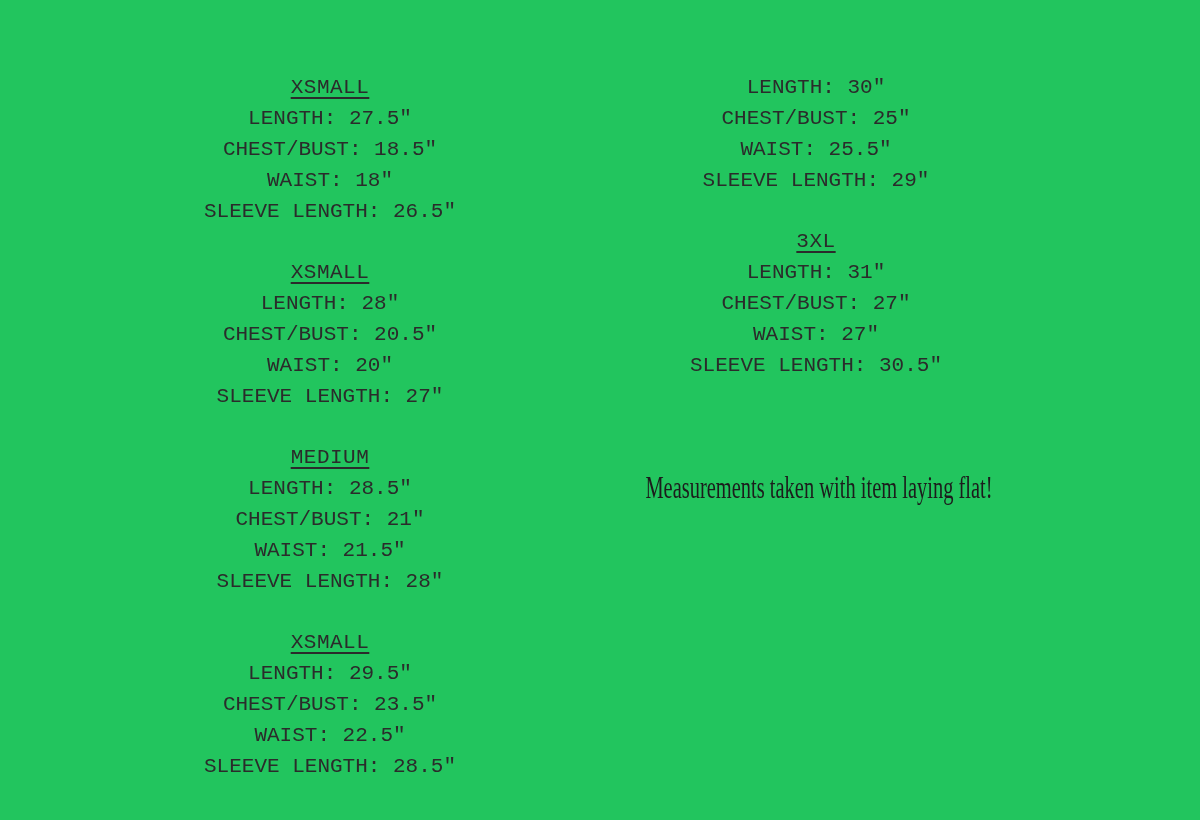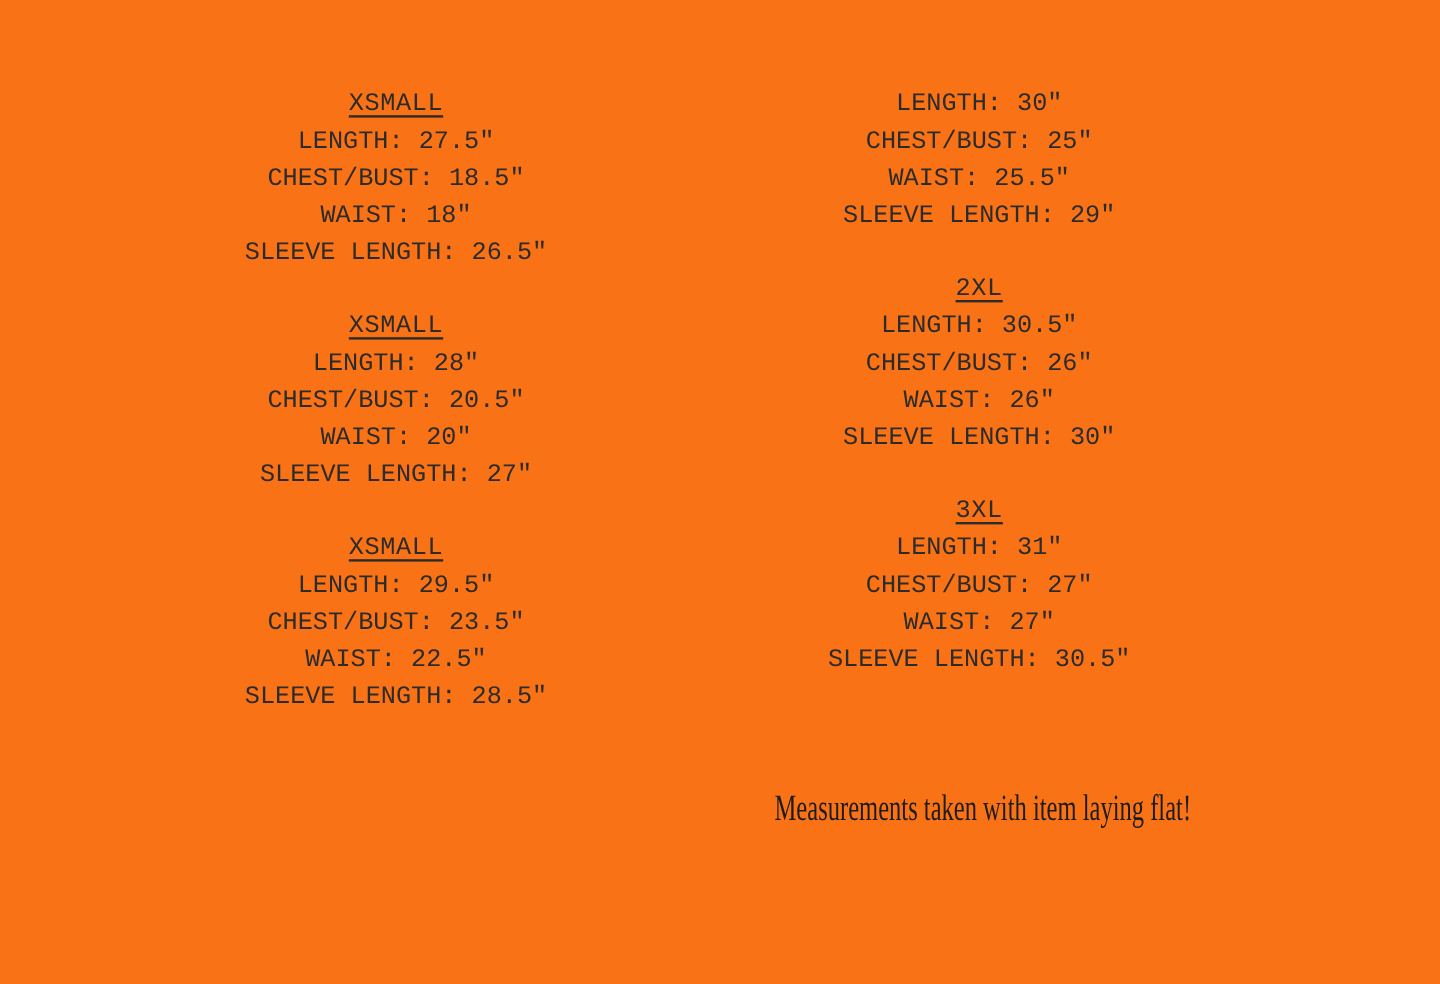--- a/index.html
+++ b/index.html
@@ -8,21 +8,21 @@
     height: 820px;
     background: #ffffff;
     font-family: "Liberation Mono", "DejaVu Sans Mono", monospace;
     color: #2b2b2b;
     overflow: hidden;
   }
   .page {
     position: relative;
     width: 1200px;
     height: 820px;
-    background: #f97316;
+    background: #22c55e;
   }
   .col {
     position: absolute;
     top: 72px;
     width: 520px;
     text-align: center;
   }
   .col-left  { left: 70px; }
   .col-right { left: 556px; }
   .size-block { margin-bottom: 30px; }
@@ -72,47 +72,47 @@
     </div>
 
     <div class="size-block">
       <div class="size-title">XSMALL</div>
       <div class="size-line">LENGTH: 28"</div>
       <div class="size-line">CHEST/BUST: 20.5"</div>
       <div class="size-line">WAIST: 20"</div>
       <div class="size-line">SLEEVE LENGTH: 27"</div>
     </div>
 
+    <div class="size-block">
+      <div class="size-title">MEDIUM</div>
+      <div class="size-line">LENGTH: 28.5"</div>
+      <div class="size-line">CHEST/BUST: 21"</div>
+      <div class="size-line">WAIST: 21.5"</div>
+      <div class="size-line">SLEEVE LENGTH: 28"</div>
+    </div>
 
     <div class="size-block">
       <div class="size-title">XSMALL</div>
       <div class="size-line">LENGTH: 29.5"</div>
       <div class="size-line">CHEST/BUST: 23.5"</div>
       <div class="size-line">WAIST: 22.5"</div>
       <div class="size-line">SLEEVE LENGTH: 28.5"</div>
     </div>
 
   </div>
 
   <div class="col col-right">
 
     <div class="size-block">
       <div class="size-line">LENGTH: 30"</div>
       <div class="size-line">CHEST/BUST: 25"</div>
       <div class="size-line">WAIST: 25.5"</div>
       <div class="size-line">SLEEVE LENGTH: 29"</div>
     </div>
 
-    <div class="size-block">
-      <div class="size-title">2XL</div>
-      <div class="size-line">LENGTH: 30.5"</div>
-      <div class="size-line">CHEST/BUST: 26"</div>
-      <div class="size-line">WAIST: 26"</div>
-      <div class="size-line">SLEEVE LENGTH: 30"</div>
-    </div>
 
     <div class="size-block">
       <div class="size-title">3XL</div>
       <div class="size-line">LENGTH: 31"</div>
       <div class="size-line">CHEST/BUST: 27"</div>
       <div class="size-line">WAIST: 27"</div>
       <div class="size-line">SLEEVE LENGTH: 30.5"</div>
     </div>
 
     <div class="note-wrap">

